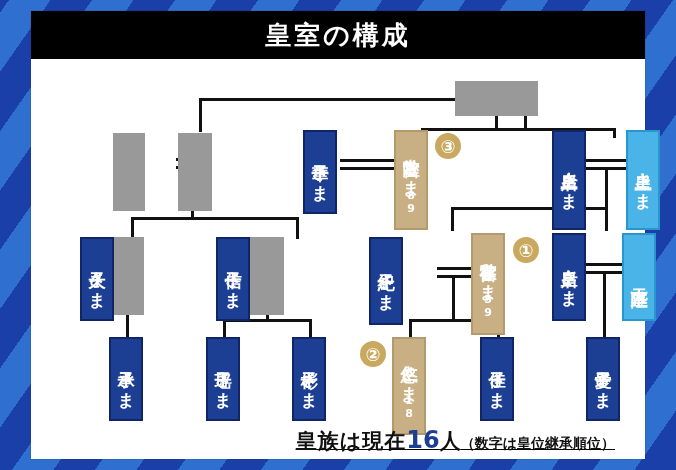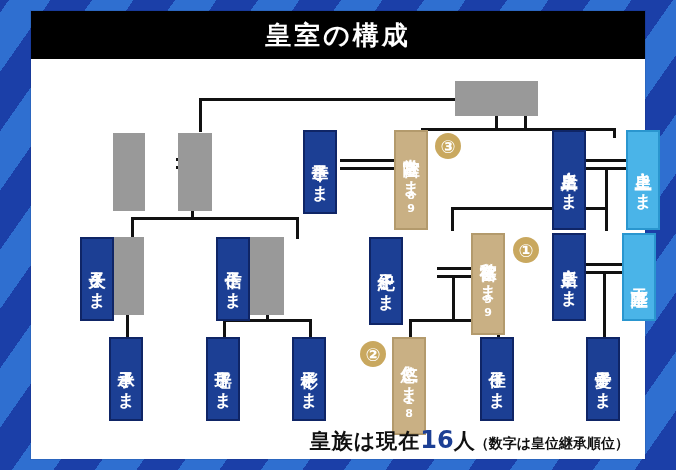--- a/index.html
+++ b/index.html
@@ -77,22 +77,23 @@
     font-size:18px;font-weight:bold;
     z-index:5;
   }
   
   .ln{position:absolute;background:#111111;z-index:1;}
   .lnh{height:3px;}
   .lnv{width:3px;}
   
   #footer{
     position:absolute;left:0;bottom:4px;width:614px;
-    text-align:right;padding-right:16px;box-sizing:border-box;
+    text-align:right;padding-right:30px;box-sizing:border-box;
     z-index:6;
+    text-decoration:underline;
   }
   #footer .f1{font-size:21px;font-weight:bold;color:#111111;letter-spacing:1px;}
   #footer .f2{font-size:24px;font-weight:bold;color:#1c3f94;letter-spacing:0;}
   #footer .f3{font-size:21px;font-weight:bold;color:#111111;}
   #footer .f4{font-size:14px;font-weight:bold;color:#111111;letter-spacing:0;}
 </style>
 </head>
 <body>
 
 <div id="bg"></div>

